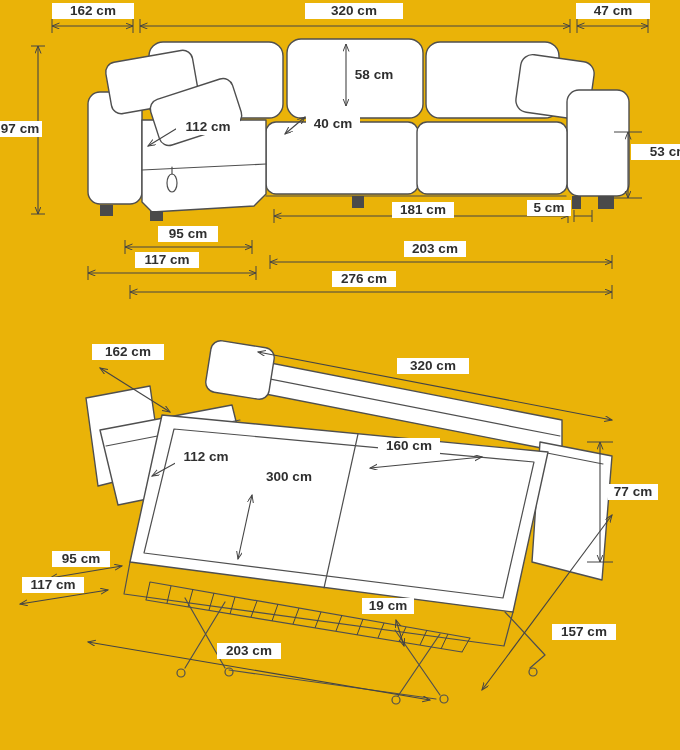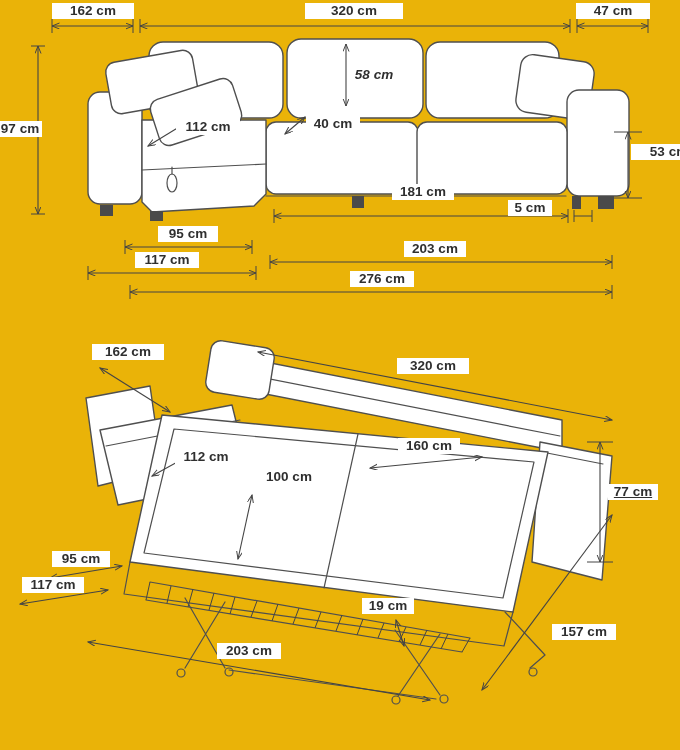--- a/index.html
+++ b/index.html
@@ -142,36 +142,36 @@
       <path class="dimline" d="M370,468 L482,457"></path>
       <path class="dimline" d="M252,495 L238,559"></path>
     </g>
   </g>
 </svg>
 
 <div class="dim" style="left:52px;top:3px;width:80px;">162 cm</div>
 <div class="dim" style="left:305px;top:3px;width:96px;">320 cm</div>
 <div class="dim" style="left:576px;top:3px;width:72px;">47 cm</div>
 <div class="dim" style="left:-2px;top:121px;width:42px;">97 cm</div>
-<div class="dim" style="left:348px;top:67px;width:50px;font-style:italic;">58 cm</div>
+<div class="dim" style="left:348px;top:67px;width:50px;">58 cm</div>
 <div class="dim" style="left:176px;top:119px;width:62px;">112 cm</div>
 <div class="dim" style="left:306px;top:116px;width:52px;">40 cm</div>
 <div class="dim" style="left:631px;top:144px;width:48px;padding-left:14px;">53 cm</div>
-<div class="dim" style="left:392px;top:184px;width:60px;">181 cm</div>
-<div class="dim" style="left:508px;top:200px;width:42px;">5 cm</div>
+<div class="dim" style="left:392px;top:202px;width:60px;">181 cm</div>
+<div class="dim" style="left:527px;top:200px;width:42px;">5 cm</div>
 <div class="dim" style="left:158px;top:226px;width:58px;">95 cm</div>
 <div class="dim" style="left:135px;top:252px;width:62px;">117 cm</div>
 <div class="dim" style="left:404px;top:241px;width:60px;">203 cm</div>
-<div class="dim" style="left:350px;top:271px;width:62px;">276 cm</div>
+<div class="dim" style="left:332px;top:271px;width:62px;">276 cm</div>
 
 <div class="dim" style="left:92px;top:344px;width:70px;">162 cm</div>
 <div class="dim" style="left:397px;top:358px;width:70px;">320 cm</div>
 <div class="dim" style="left:175px;top:449px;width:60px;">112 cm</div>
-<div class="dim" style="left:398px;top:438px;width:60px;">160 cm</div>
-<div class="dim" style="left:258px;top:469px;width:60px;">100 cm</div>
-<div class="dim" style="left:608px;top:484px;width:48px;text-decoration:underline;">77 cm</div>
+<div class="dim" style="left:378px;top:438px;width:60px;">160 cm</div>
+<div class="dim" style="left:258px;top:469px;width:60px;">300 cm</div>
+<div class="dim" style="left:608px;top:484px;width:48px;">77 cm</div>
 <div class="dim" style="left:52px;top:551px;width:56px;">95 cm</div>
 <div class="dim" style="left:22px;top:577px;width:60px;">117 cm</div>
 <div class="dim" style="left:362px;top:598px;width:50px;">19 cm</div>
 <div class="dim" style="left:217px;top:643px;width:62px;">203 cm</div>
 <div class="dim" style="left:552px;top:624px;width:62px;">157 cm</div>
 
 </div>
 
 </body></html>

